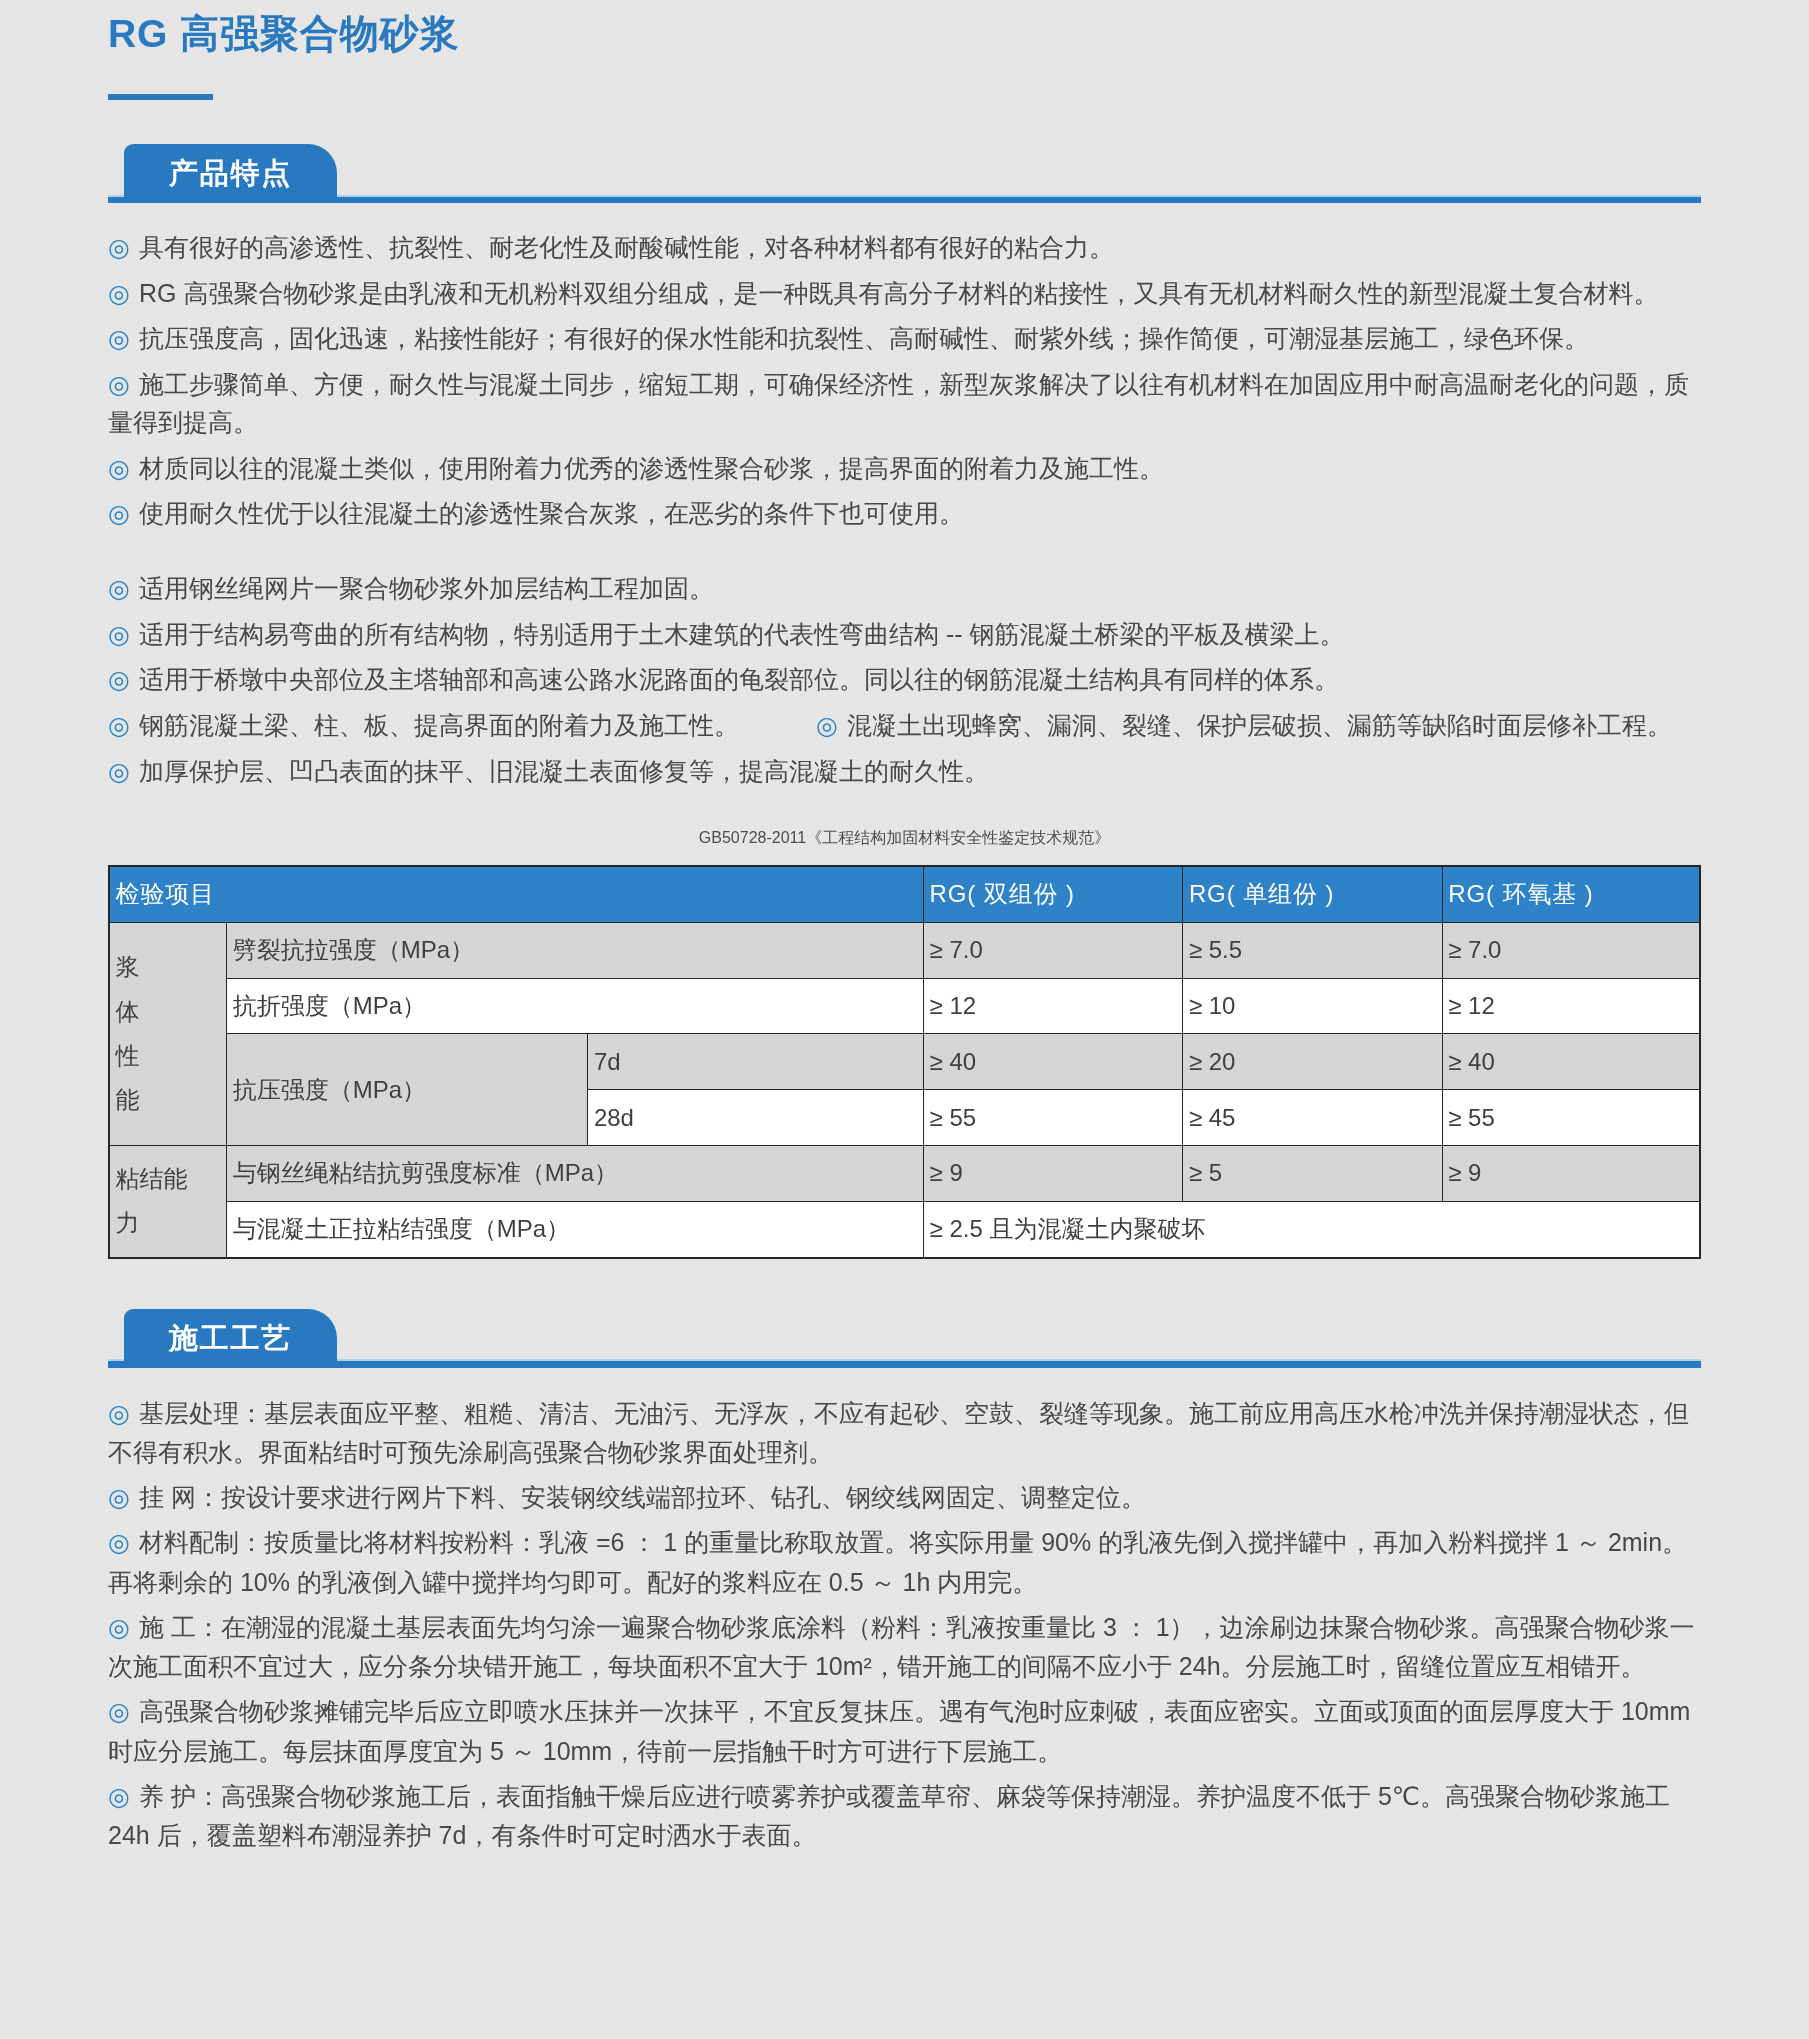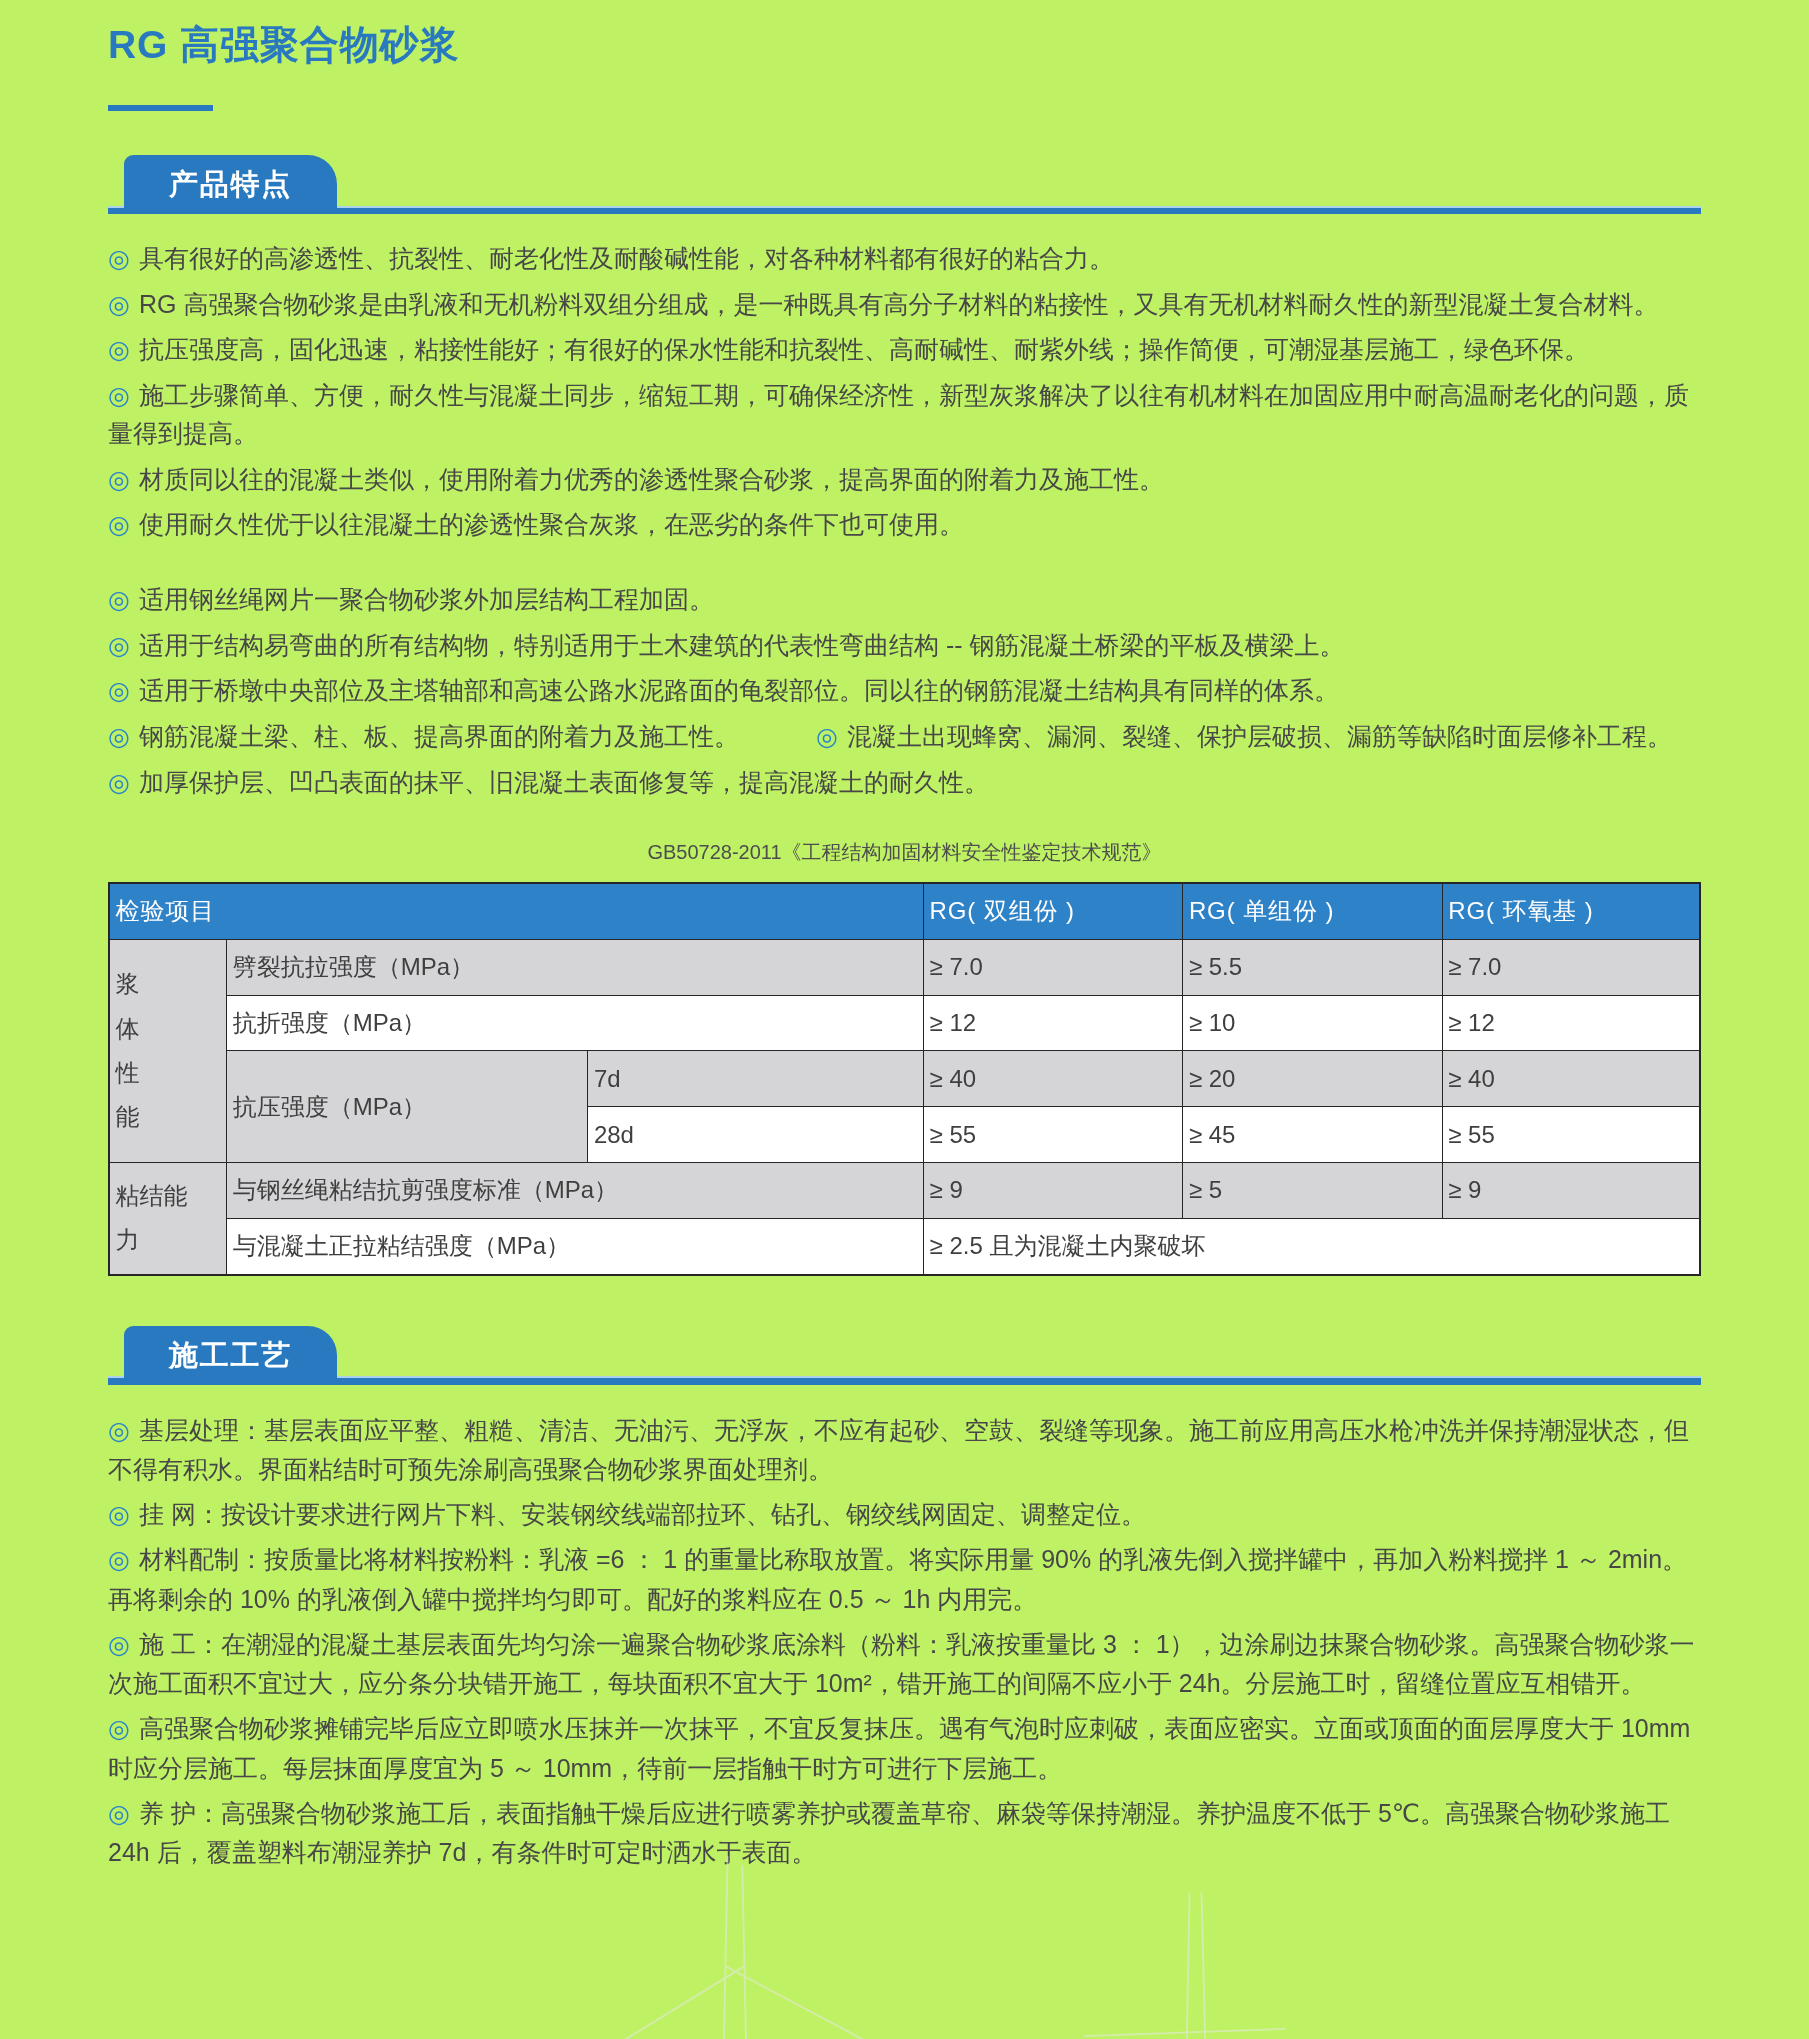--- a/index.html
+++ b/index.html
@@ -1,18 +1,18 @@
 <!DOCTYPE html>
 <html style="font-size:14.7px"><head>
 <meta charset="utf-8">
 <style>
   html,body { margin:0; padding:0; background:#ffffff; }
   .page {
     position:relative; width:1809px; height:2040px; box-sizing:border-box;
-    padding:12px 108px 0 108px; overflow:hidden; background:#bef264;
+    padding:1px 108px 0 108px; overflow:hidden; background:#e5e5e5;
     font-family:"Liberation Sans","DejaVu Sans",sans-serif; color:#474747;
   }
   .page-title {
     margin:5.5px 0 0 0; color:#2879bf; font-size:39px; font-weight:bold; letter-spacing:0.9px;
   }
   .title-dash { width:105px; height:6.4px; background:#2879bf; margin-top:33px; }
 
   .sec-head { position:relative; height:61px; margin-top:42px; }
   .sec-rule {
     position:absolute; left:0; right:0; bottom:0; height:8.3px;
@@ -24,21 +24,21 @@
     background:#2879bf; color:#ffffff; font-size:29px; font-weight:bold; text-align:center;
     border-radius:9.2px 29px 0 0; letter-spacing:1.8px;
   }
 
   .list { margin:26px 0 9.2px 0; }
   .li { font-size:25px; line-height:1.5; margin:8.3px 0; }
   .proc .li { margin:5.5px 0; line-height:1.58; }
   .mark { color:#2a85c8; margin-right:9.2px; }
   .pair-right { margin-left:77px; }
 
-  .tbl-caption { text-align:center; font-size:20px; color:#4d4d4d; margin:27.5px 0 16.5px 0; }
+  .tbl-caption { text-align:center; font-size:16px; color:#4d4d4d; margin:27.5px 0 16.5px 0; }
   table.perf { width:100%; border-collapse:collapse; border:2.8px solid #262626; table-layout:fixed; }
   .perf th, .perf td {
     border:1.8px solid #262626; text-align:left; vertical-align:middle;
     font-size:24px; font-weight:normal; padding:6.4px 5.5px; color:#3f3f3f;
   }
   .perf thead th { background:#2e82c8; color:#ffffff; height:42px; letter-spacing:0.9px; }
   .perf td { height:42px; background:#ffffff; }
   .perf td.gray { background:#d5d5d7; }
   .perf td.group-cell { background:#d5d5d7; white-space:pre-line; line-height:1.85; }
 

